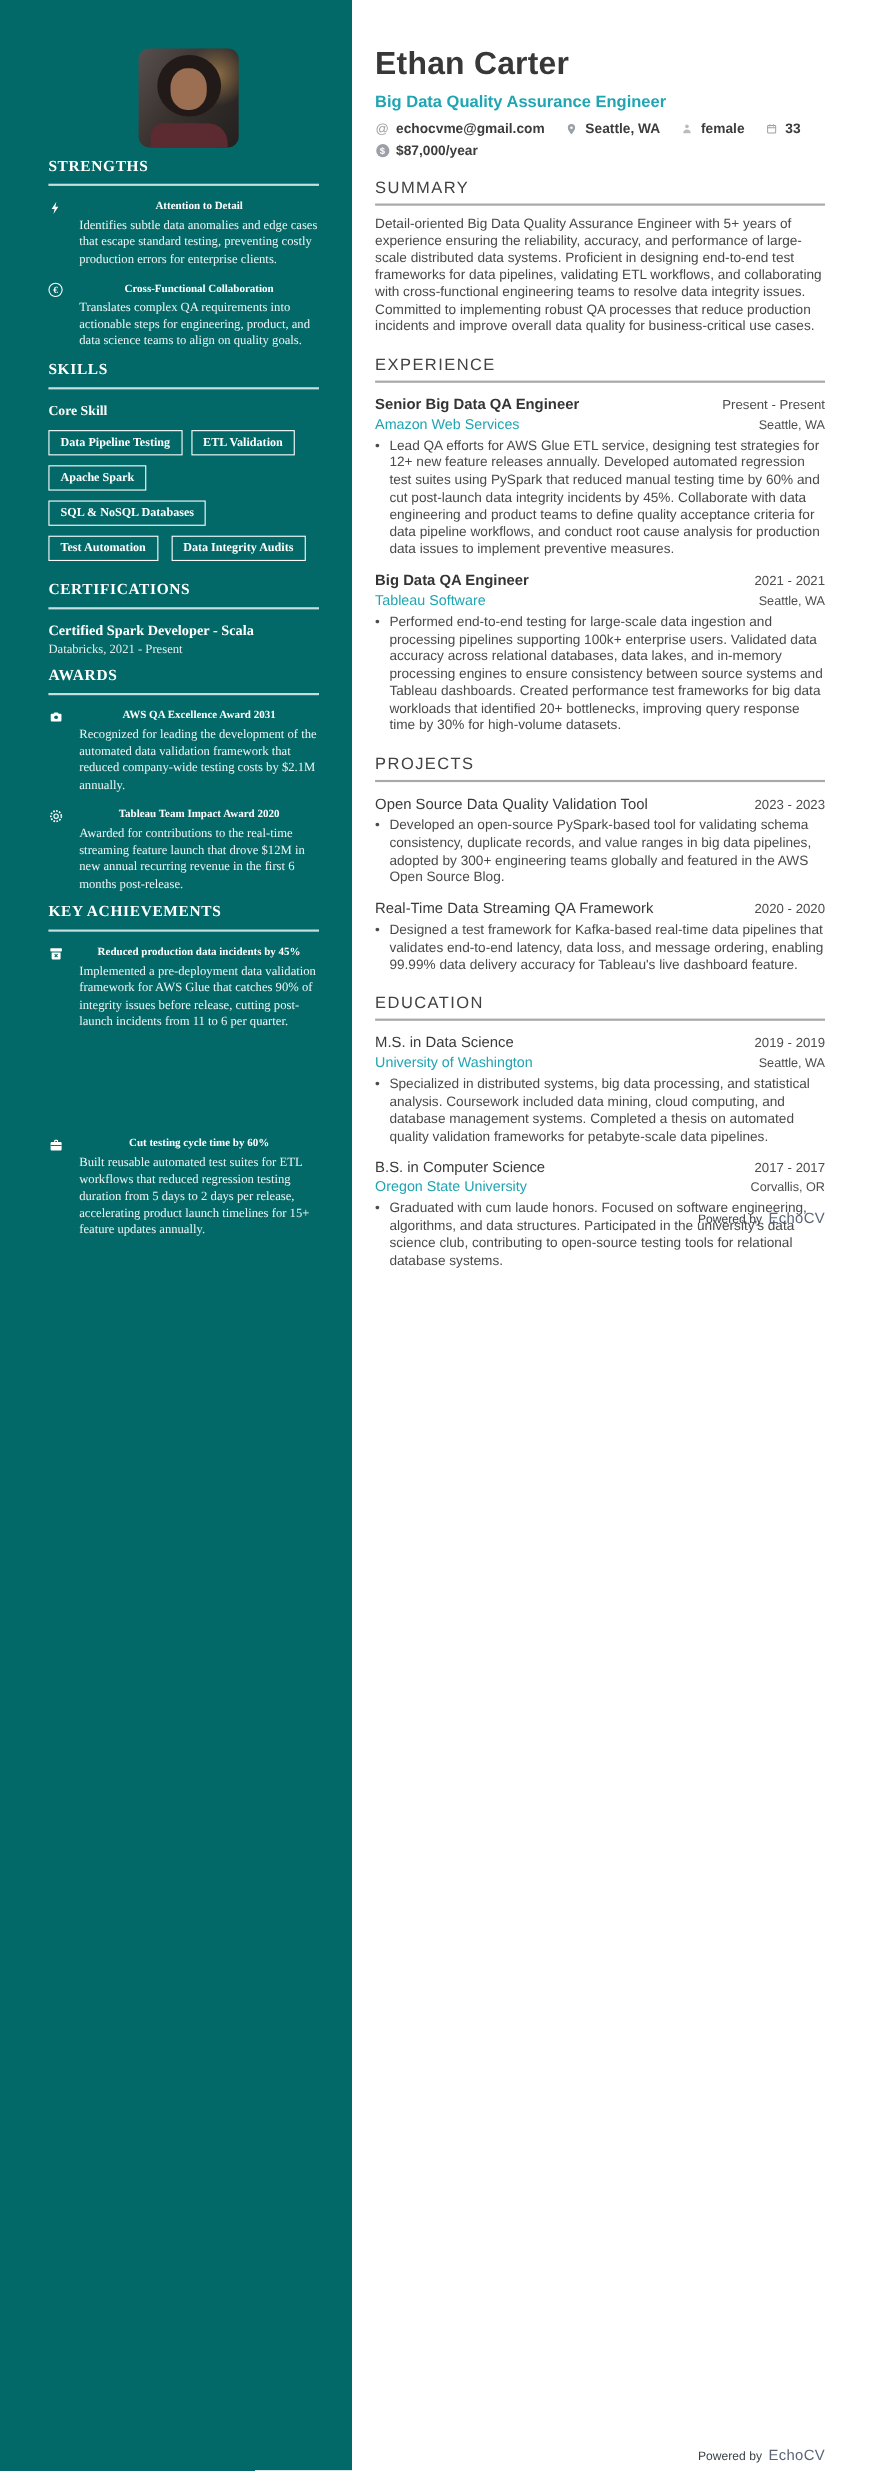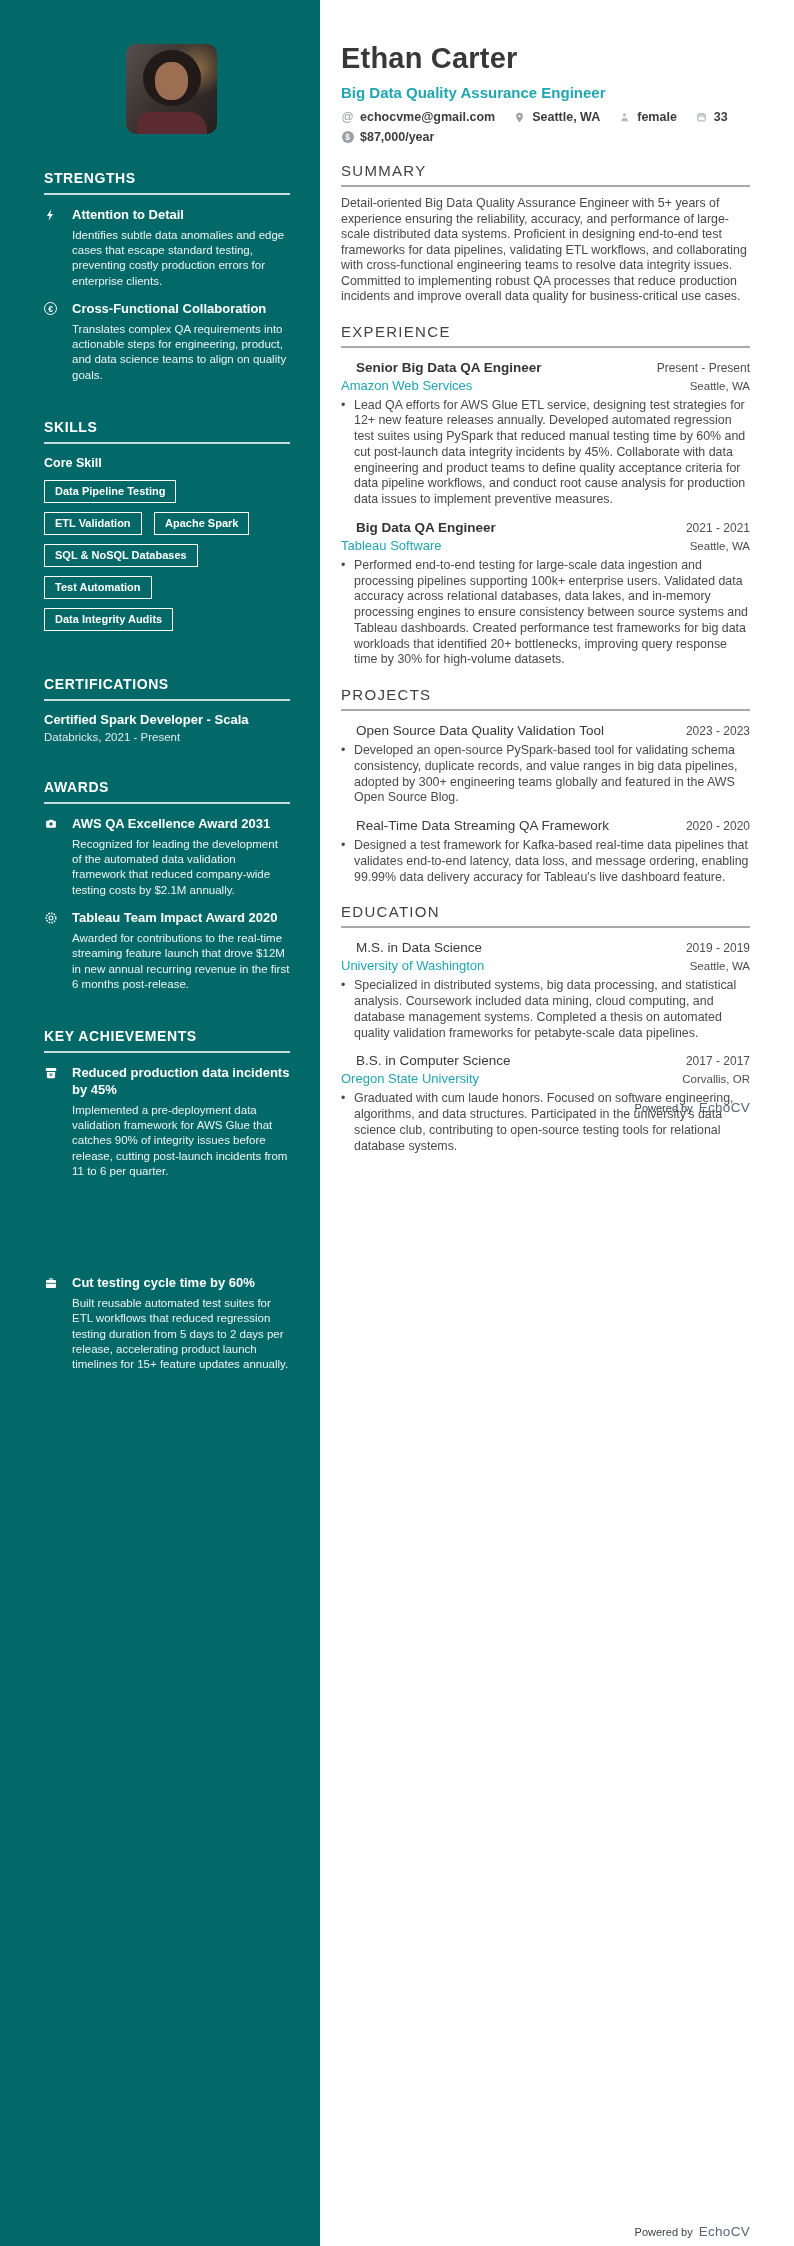--- a/index.html
+++ b/index.html
@@ -12,28 +12,28 @@
   .side-inner { padding: 44px 30px 0 44px; color: #fff; }
 
   .photo { width: 91px; height: 90px; border-radius: 10px; margin-left: 82px; position: relative; overflow: hidden;
            background: linear-gradient(125deg, #57504e 0%, #39322f 45%, #23201f 100%); }
   .ph-glow { position:absolute; right:-8px; top:-6px; width:55px; height:60px; border-radius:50%;
              background: radial-gradient(circle, rgba(214,160,90,.55), rgba(214,160,90,0) 70%); }
   .ph-hair { position:absolute; left:17px; top:6px; width:58px; height:56px; border-radius:50%; background:#211a18; }
   .ph-face { position:absolute; left:29px; top:18px; width:33px; height:38px; border-radius:46%; background:#9c6f52; }
   .ph-body { position:absolute; left:11px; bottom:-12px; width:70px; height:34px; border-radius:12px 18px 0 0; background:#5c2b31; }
 
-  .side-section { margin-top: 36px; }
+  .side-section { margin-top: 10px; font-family: Liberation Serif, serif; }
   .side-heading { font-size: 14px; font-weight: 700; letter-spacing: .6px; }
   .side-divider { height: 2px; background: rgba(255,255,255,.78); margin-top: 7px; }
 
   .side-item { display: flex; gap: 13px; margin-top: 12px; }
   .si-icon { width: 15px; flex: none; padding-top: 1px; }
   .si-icon svg { display:block; }
-  .si-title { font-size: 13px; font-weight: 700; line-height: 1.3; }
+  .si-title { font-size: 10px; font-weight: 700; line-height: 1.3; text-align: center; }
   .si-text { font-size: 11.5px; line-height: 1.33; color: #edf5f4; margin-top: 4px; }
 
   .circle-glyph { width: 13px; height: 13px; border: 1.4px solid #fff; border-radius: 50%;
                   display: flex; align-items: center; justify-content: center;
                   font-size: 8.5px; font-weight: 700; color: #fff; }
 
   .skills-group { font-size: 12.5px; font-weight: 700; margin-top: 12px; }
   .chips { margin-top: 10px; }
   .chip { display: inline-block; border: 1.5px solid #fff; padding: 4px 10px 5px; font-size: 11px;
           font-weight: 700; margin: 0 8px 9px 0; border-radius: 0; white-space: nowrap; }
@@ -59,21 +59,21 @@
                   font-size: 8.5px; font-weight: 700; display: flex; align-items: center; justify-content: center; }
 
   .m-section { margin-top: 18px; }
   .m-heading { font-size: 15px; letter-spacing: 1.3px; color: #424242; font-weight: 500; }
   .m-divider { height: 2px; background: #a9a9a9; margin-top: 6px; }
 
   .summary-text { margin-top: 9px; font-size: 12.4px; line-height: 1.25; color: #494949; }
 
   .entry { margin-top: 12px; }
   .entry-head { display: flex; justify-content: space-between; align-items: baseline; }
-  .entry-title { font-size: 13.5px; font-weight: 700; color: #343434; margin-left: 15px; }
+  .entry-title { font-size: 13.5px; font-weight: 700; color: #343434; }
   .entry-title.plain { font-weight: 400; color: #3a3a3a; }
   .entry-date { font-size: 12px; color: #4e4e4e; white-space: nowrap; }
   .entry-sub { display: flex; justify-content: space-between; align-items: baseline; margin-top: 3px; }
   .entry-company { font-size: 13px; font-weight: 500; color: #20a5b2; text-decoration: none; }
   .entry-loc { font-size: 11.5px; color: #4e4e4e; }
 
   .bullet { display: flex; margin-top: 5px; font-size: 12.4px; line-height: 1.27; color: #4a4a4a; }
   .bullet .dot { width: 13px; flex: none; }
 
   .footer { position: absolute; right: 44px; display: flex; align-items: baseline; gap: 6px; }

